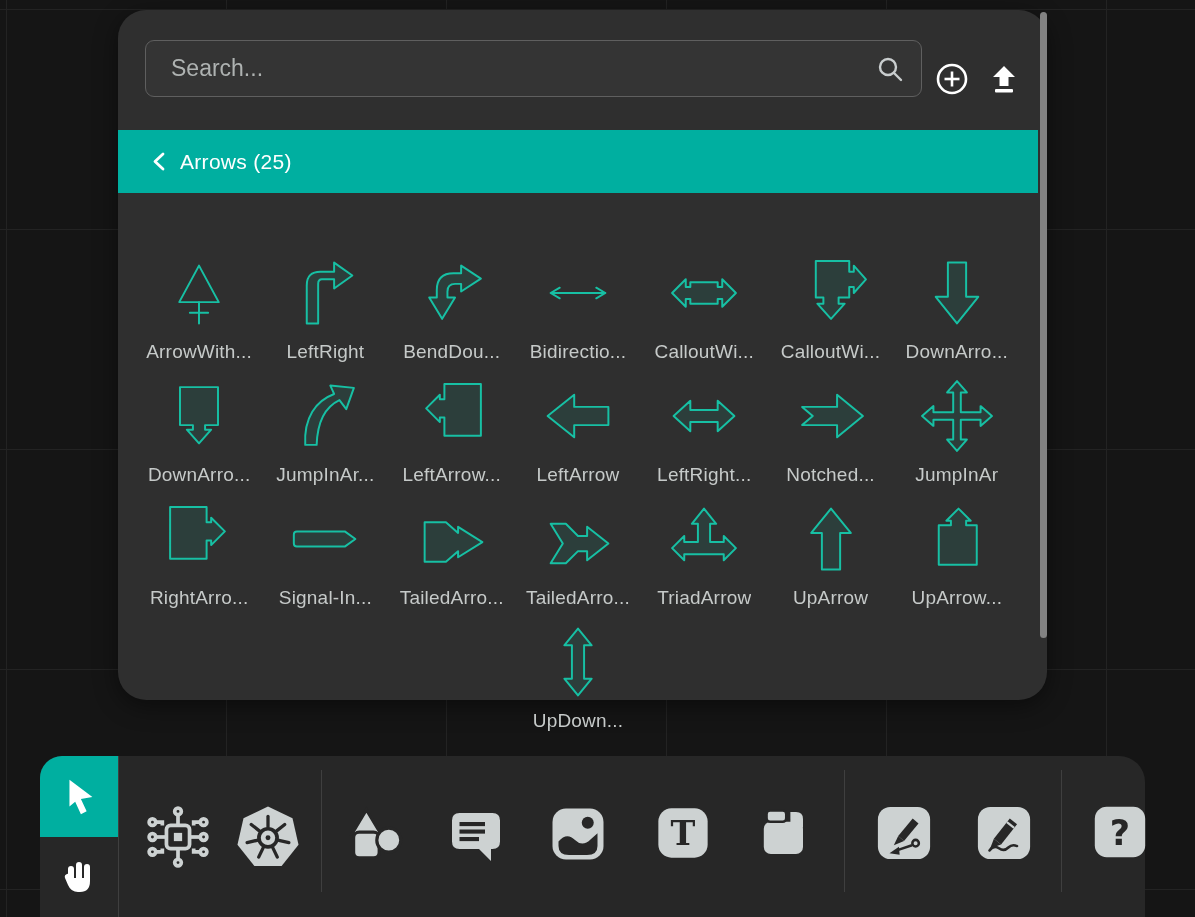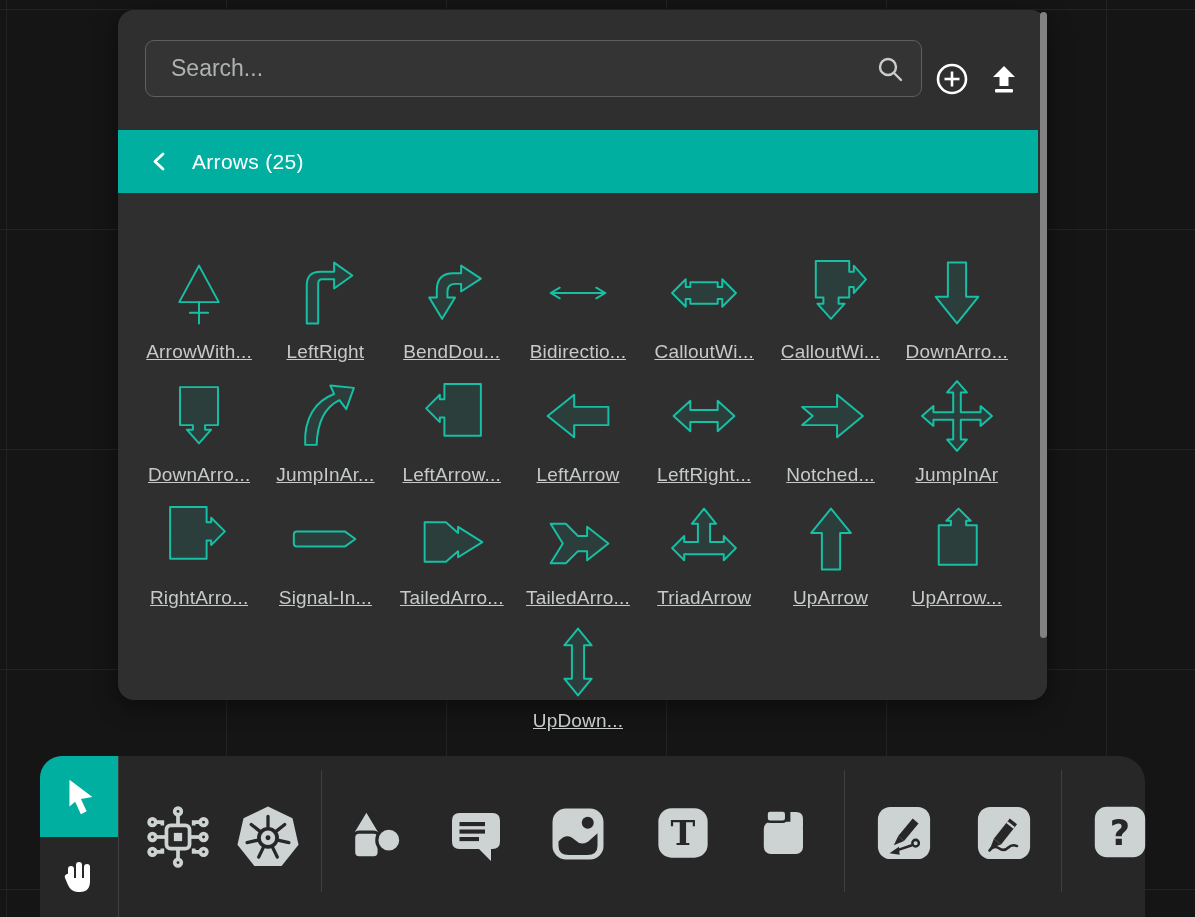--- a/index.html
+++ b/index.html
@@ -10,21 +10,21 @@
       linear-gradient(#232323 1px, transparent 1px),
       linear-gradient(90deg, #232323 1px, transparent 1px);
     background-size:220px 220px;
     background-position:6px 9px;
     font-family:"Liberation Sans", sans-serif;
   }
 
   
   .panel{
     position:absolute;left:118px;top:10px;width:929px;height:690px;
-    background:#2f2f2f;border-radius:16px;
+    background:#2f2f2f;border-radius:28px;
     box-shadow:0 6px 24px rgba(0,0,0,.45);
   }
   .search-row{position:absolute;left:0;top:0;width:100%;height:120px;}
   .search-box{
     position:absolute;left:27px;top:30px;width:777px;height:57px;
     border:1.5px solid #5f5f5f;border-radius:9px;background:#343434;
     display:flex;align-items:center;box-sizing:border-box;
   }
   .search-box input{
     flex:1;background:transparent;border:none;outline:none;
@@ -38,40 +38,40 @@
     align-items:center;justify-content:center;cursor:pointer;
   }
   .panel-btn.add{left:816px;}
   .panel-btn.upload{left:868px;}
 
   .cat-header{
     position:absolute;left:0;top:120px;width:920px;height:63px;
     background:#00AFA0;display:flex;align-items:center;
   }
   .cat-back{margin-left:30px;display:flex;align-items:center;cursor:pointer;}
-  .cat-title{color:#ffffff;font-size:21px;margin-left:20px;letter-spacing:.3px;}
+  .cat-title{color:#ffffff;font-size:21px;margin-left:8px;letter-spacing:.3px;}
 
   .shape-grid{
     position:absolute;left:18px;top:183px;width:884px;height:552px;
     display:flex;flex-wrap:wrap;justify-content:space-around;
     align-content:flex-start;padding-top:62px;box-sizing:border-box;
   }
   .shape-item{
     width:122px;margin-bottom:15px;display:flex;flex-direction:column;
     align-items:center;cursor:pointer;
   }
   .shape-item svg{width:90px;height:76px;display:block;}
   .shape-item svg .ln{
     stroke:#17C0A4;stroke-width:2.6;fill:rgba(23,192,164,0.10);
     stroke-linejoin:round;stroke-linecap:round;
   }
   .shape-item svg .nf{fill:none;}
   .shape-label{
     margin-top:10px;max-width:122px;white-space:nowrap;overflow:hidden;
-    color:#c6cac9;font-size:19px;text-align:center;letter-spacing:.2px;text-decoration:underline;
+    color:#c6cac9;font-size:19px;text-align:center;letter-spacing:.2px;
   }
   .v-scroll{
     position:absolute;left:922px;top:2px;width:7px;height:626px;
     background:#828282;border-radius:4px;
   }
 
   
   .left-palette{
     position:absolute;left:40px;top:756px;width:78px;height:161px;
     background:#272727;border-top-left-radius:22px;overflow:hidden;

